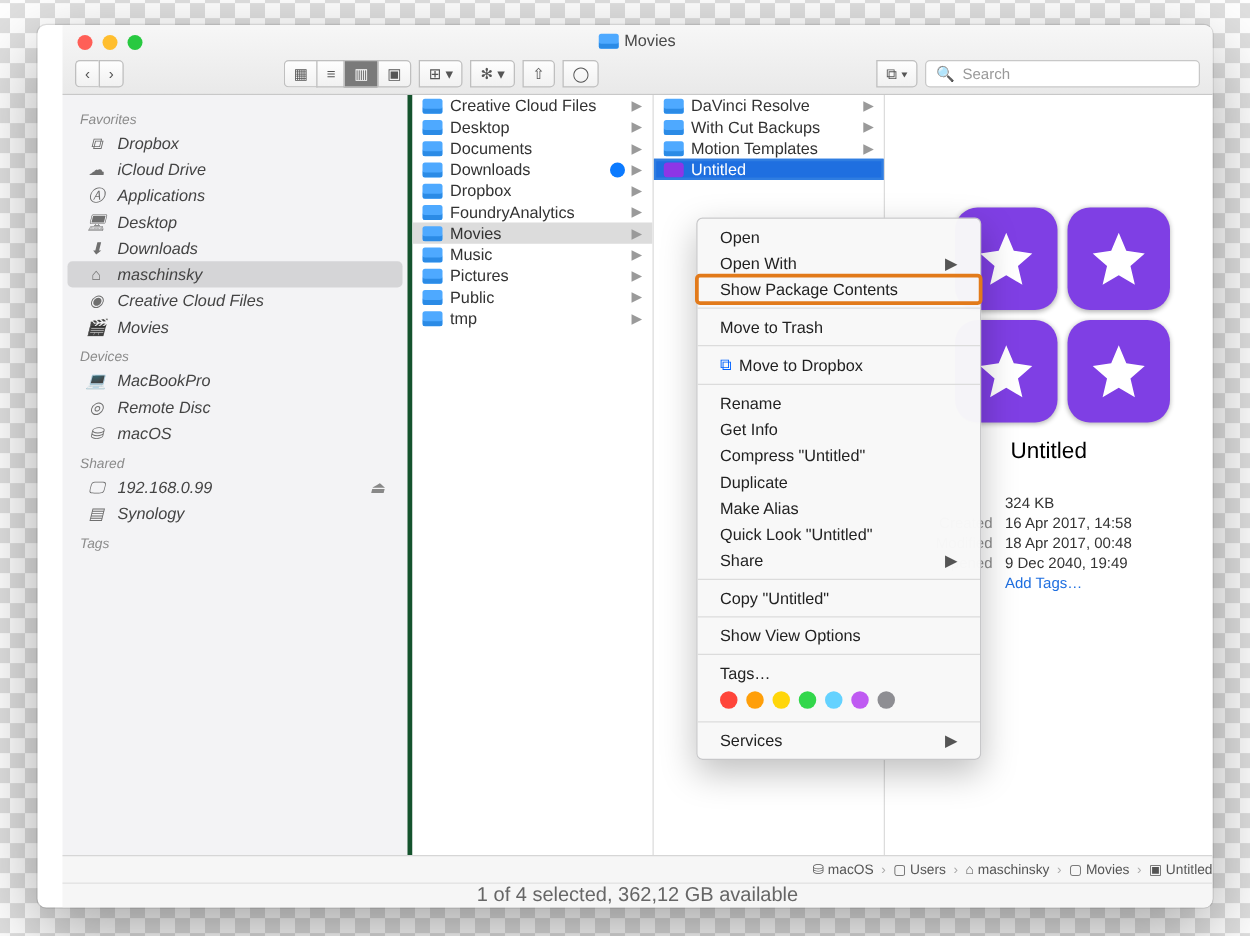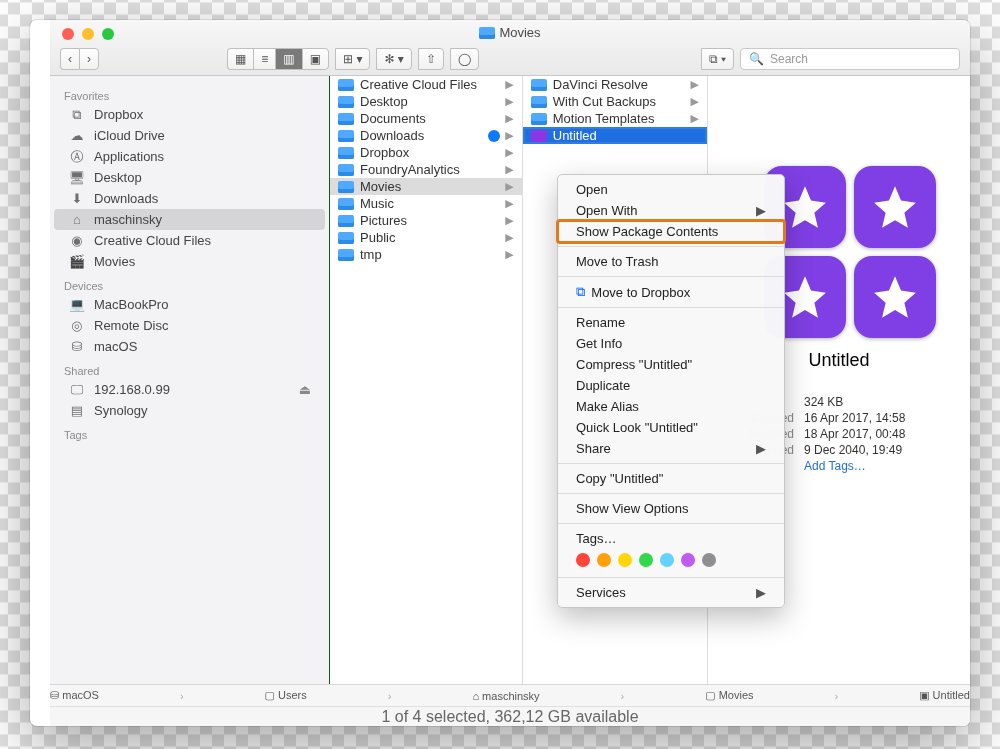--- a/index.html
+++ b/index.html
@@ -14,21 +14,21 @@
 .toolbar { position: absolute; bottom: 4px; left: 10px; right: 10px; display: flex; align-items: center; gap: 6px; height: 24px; }
 .tbtn { height: 22px; border: 1px solid #bfbfbf; border-radius: 4px; background: linear-gradient(#fefefe,#f1f1f1); display:flex; align-items:center; justify-content:center; font-size:12px; color:#555; }
 .seg { display:flex; }
 .seg .tbtn { border-radius: 0; border-right-width: 0; padding: 0 7px; }
 .seg .tbtn:first-child { border-radius: 4px 0 0 4px; }
 .seg .tbtn:last-child { border-radius: 0 4px 4px 0; border-right-width: 1px; }
 .tbtn.active { background: #7a7a7a; color:#fff; }
 .spacer { flex:1; }
 .search { height: 22px; width: 220px; border:1px solid #c8c8c8; border-radius: 4px; background:#fff; display:flex; align-items:center; padding:0 8px; gap:6px; color:#999; font-size:12px;}
 .body { flex:1; display:flex; min-height:0; }
-.sidebar { width: 280px; background:#f3f3f5; border-right:1px solid #14532d; padding-top:6px; overflow:auto; font-size:13px; }
+.sidebar { width: 280px; background:#f3f3f5; border-right:4px solid #14532d; padding-top:6px; overflow:auto; font-size:13px;font-style:italic; }
 .sb-head { color:#8b8b8b; font-size:11px; padding: 8px 14px 2px; }
 .sb-item { display:flex; align-items:center; gap:8px; padding: 3px 14px; color:#444; border-radius:4px; margin: 0 4px; }
 .sb-item.sel { background:#d5d5d7; }
 .sb-icon { width:18px; height:14px; display:inline-flex; align-items:center; justify-content:center; color:#6f6f6f; font-size:13px;}
 .sb-eject { margin-left:auto; color:#888; font-size:13px;}
 .columns { flex:1; display:flex; min-width:0; background:#fff; }
 .col { border-right:1px solid #dcdcdc; overflow:auto; font-size:13px; }
 .col1 { width: 231px; } .col2 { width: 222px; }
 .row { display:flex; align-items:center; padding: 1px 8px; gap:6px; color:#333; position:relative; }
 .row .chev { margin-left:auto; color:#9a9a9a; font-size:11px; }
@@ -46,21 +46,21 @@
 .pv-meta .k { color:#8b8b8b; text-align:right;}
 .addtags { color:#1f6fe0; }
 .ctx { position:absolute; top: 174px; left: 557px; width: 228px; background:rgba(248,248,248,.98); border:1px solid #c7c7c9; border-radius:5px; box-shadow: 0 10px 28px rgba(0,0,0,.25); font-size:13px; color:#222; padding: 4px 0;}
 .ctx .mi { padding: 3px 18px; display:flex; align-items:flex-end; position:relative;}
 .ctx .mi .sub { margin-left:auto; color:#555;}
 .ctx hr { border:none; border-top:1px solid #dcdcdc; margin: 4px 0;}
 .ctx .dbx { color:#0062ff; margin-right:6px;}
 .ctx .hl { outline: 3px solid #e27a1a; outline-offset:-1px; border-radius:2px;}
 .tagdots { display:flex; gap:7px; padding: 4px 18px 6px;}
 .tagdots span { width:14px; height:14px; border-radius:50%; }
-.pathbar { height:22px; background:#f6f6f6; border-top:1px solid #d6d6d6; font-size:11px; color:#555; display:flex; align-items:center; justify-content:space-between; gap:6px;}
+.pathbar { height:22px; background:#f6f6f6; border-top:1px solid #d6d6d6; font-size:11px; color:#555; display:flex; align-items:center; justify-content:flex-end; gap:6px;}
 .pathbar .sep { color:#aaa; }
 .status { height:20px; background:#f6f6f6; border-top:1px solid #e0e0e0; font-size:16px; color:#666; display:flex; align-items:center; justify-content:center;}
 .editbox { position:absolute; inset:0; border:2px solid #2f7de1; pointer-events:none;}
 </style>
 </head>
 <body>
 
 <div class="window">
   <div class="titlebar">
     <div class="traffic">

